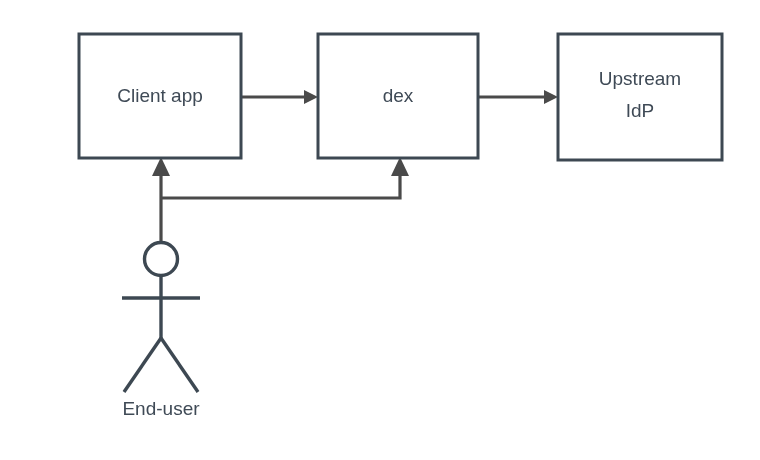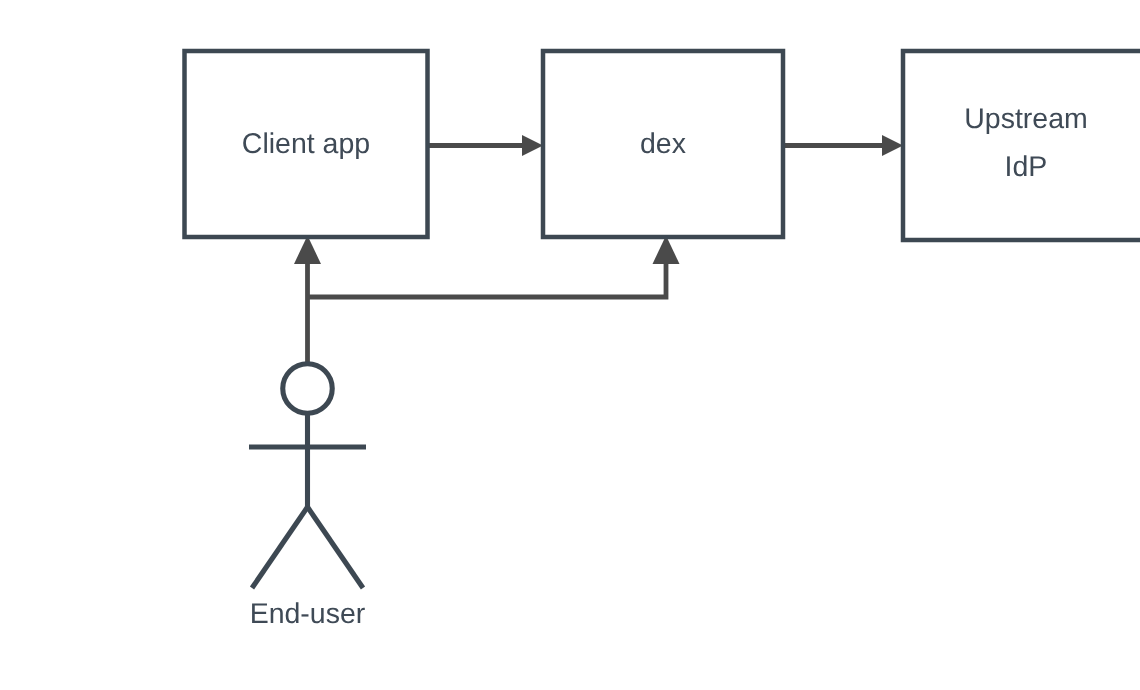--- a/index.html
+++ b/index.html
@@ -13,21 +13,20 @@
     font-family: "Liberation Sans", sans-serif;
     position: relative;
     overflow: hidden;
   }
   #diagram-root {
     position: absolute;
     left: 0;
     top: 0;
     width: 616px;
     height: 460px;
-    padding-left: 44px;
   }
   svg.canvas {
     display: block;
     width: 760px;
     height: 460px;
   }
   .node-box {
     fill: #ffffff;
     stroke: #3d4852;
     stroke-width: 3;

